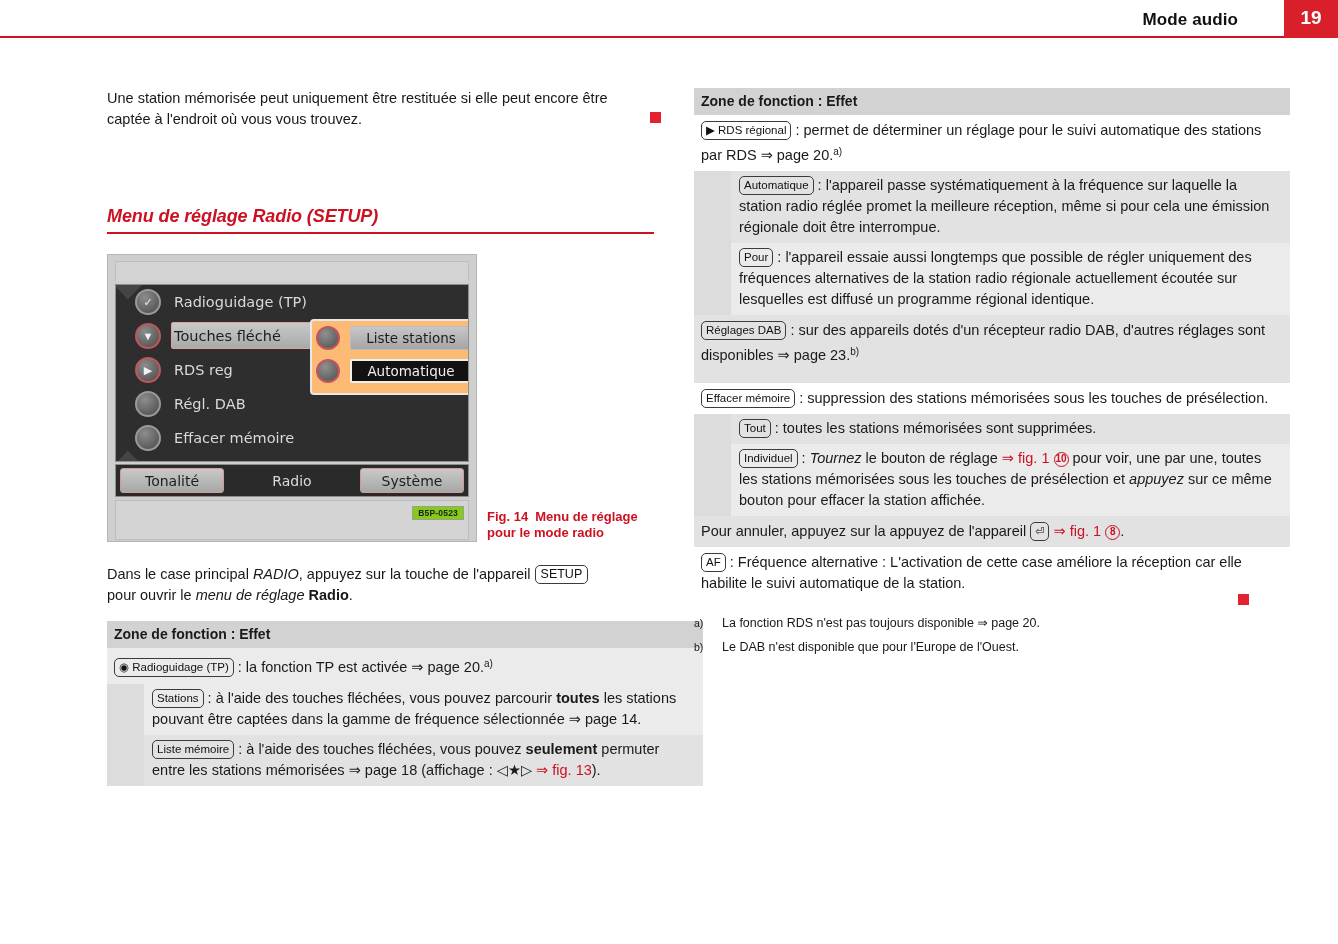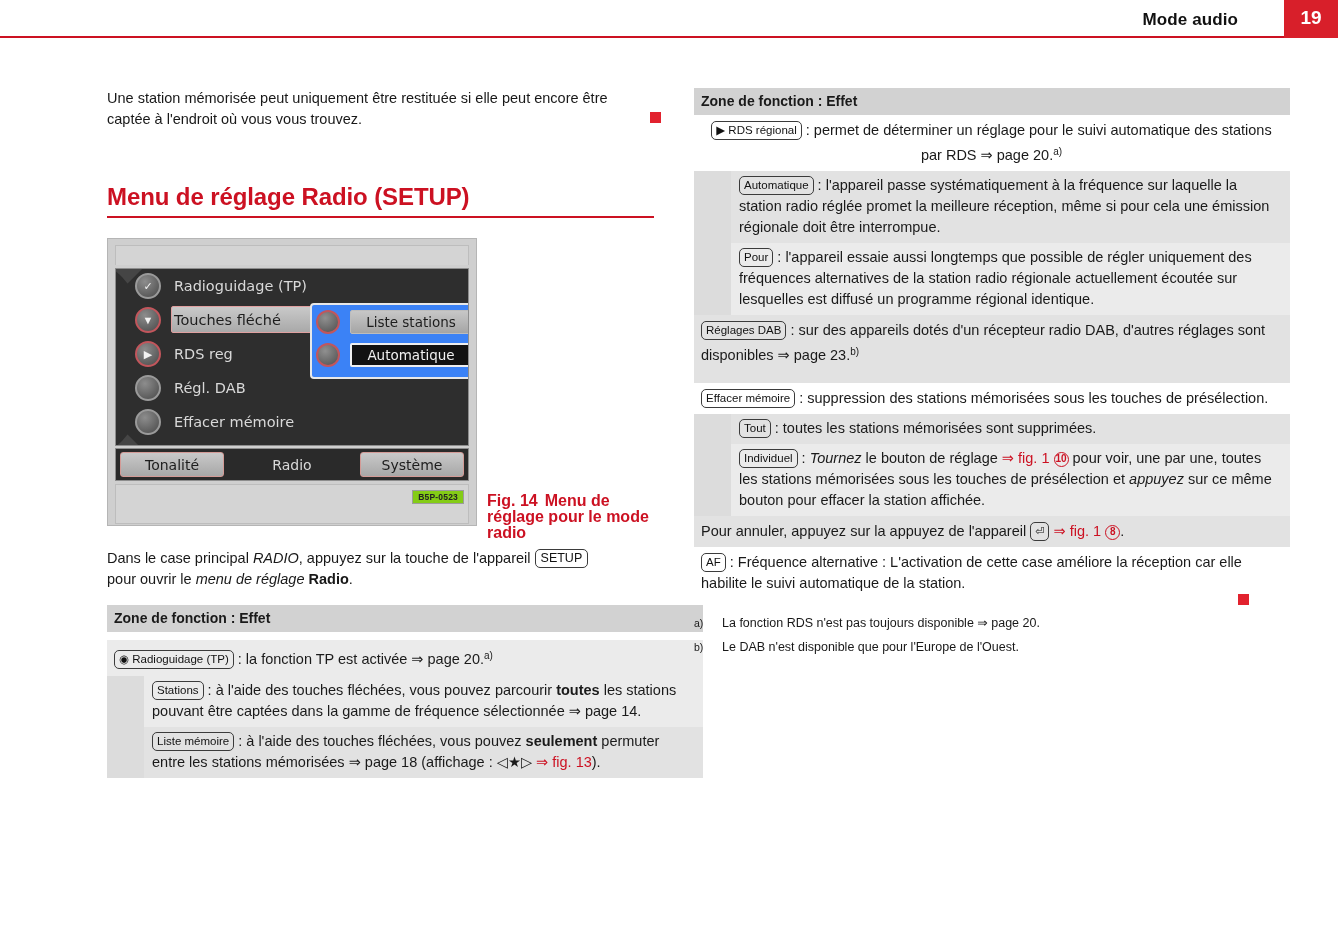--- a/index.html
+++ b/index.html
@@ -45,23 +45,24 @@
   }
   .para.intro { width:530px; }
 
   
   .red-sq {
     position:absolute; width:11px; height:11px; background:#e2222e;
   }
 
   
   #sec-heading {
-    margin-top:54px;
-    color:#cc1122; font-size:24px; font-weight:bold;
+    margin-top:77px;
+    color:#cc1122; font-size:18px; font-weight:bold;
     letter-spacing:-.1px;
+    font-style:italic;
   }
   #sec-heading-rule {
     margin-top:5px; height:2px; background:#cc1122; width:547px;
   }
 
   
   #figure-wrap { position:relative; margin-top:20px; width:370px; }
   #radio-frame {
     width:370px; height:288px;
     background:#cfcfcf;
@@ -122,21 +123,21 @@
     position:absolute; left:55px; top:3px; width:180px; height:27px;
     background:linear-gradient(#c9c9c9,#a9a9a9);
     border:1px solid #e0a0a0;
     border-radius:2px;
   }
   .menu-row.selected .menu-label { color:#1d1d1d; z-index:2; }
 
   
   #popup {
     position:absolute; left:194px; top:34px; width:168px; height:76px;
-    background:#3b82f6; border:2px solid #e8e8e8; border-radius:4px;
+    background:#fdba74; border:2px solid #e8e8e8; border-radius:4px;
   }
   .popup-row { position:relative; height:33px; display:flex; align-items:center; }
   .popup-knob {
     position:absolute; left:4px; width:24px; height:24px; border-radius:50%;
     background:radial-gradient(circle at 36% 30%, #909090, #626262 70%, #4d4d4d);
     border:2px solid #c2565c;
   }
   .popup-pill {
     position:absolute; left:38px; width:122px; height:24px;
     background:linear-gradient(#c7c7c7,#a5a5a5);
@@ -174,21 +175,21 @@
   #bsp-code {
     position:absolute; right:4px; bottom:19px;
     background:#84cc16; border:1px solid #9c9c9c;
     font-size:8.5px; font-weight:bold; color:#222;
     padding:1px 5px; letter-spacing:.2px;
     font-family:"Liberation Sans", sans-serif;
   }
 
   #fig-caption {
     position:absolute; left:380px; top:255px; width:170px;
-    color:#cc1122; font-size:16px; font-weight:bold; line-height:16px;
+    color:#cc1122; font-size:13px; font-weight:bold; line-height:16px;
   }
   #fig-caption .fig-num { margin-right:7px; }
 
   
   .ftable { width:596px; border-collapse:collapse; }
   .r-shade0 { background:#ffffff; }
   .r-shade1 { background:#ebebeb; }
   .r-shade2 { background:#e2e2e2; }
 
   
@@ -313,21 +314,21 @@
   <div class="para" style="margin-top:22px;">
     <span>Dans le case principal </span><span class="ital">RADIO</span><span>, appuyez sur la touche de l'appareil </span><span class="key">SETUP</span><br>
     <span>pour ouvrir le </span><span class="ital">menu de réglage</span><span> </span><span class="bold">Radio</span><span>.</span>
   </div>
 
   <div style="margin-top:16px;">
     <div class="ftable">
       <div class="hdr-row" style="background:#d2d2d2;padding:5px 7px 6px 7px;font-size:14px;font-weight:bold;">Zone de fonction : Effet</div>
 
       <div class="r-shade1">
-        <div style="padding:5px 8px 6px 7px;font-size:14.5px;line-height:21px;margin-top:8px;">
+        <div style="padding:5px 8px 6px 7px;font-size:14.5px;line-height:21px;">
           <span class="key sm">◉ <span>Radioguidage (TP)</span></span><span> : la fonction TP est activée ⇒ page 20.</span><span class="sup">a)</span>
         </div>
       </div>
 
 
       <div class="subrow r-shade1">
         <div class="gut"></div>
         <div class="body" style="font-size:14.5px;line-height:21px;">
           <span class="key sm">Stations</span><span> : à l'aide des touches fléchées, vous pouvez parcourir </span><span class="bold">toutes</span><span> les stations pouvant être captées dans la gamme de fréquence sélectionnée ⇒ page 14.</span>
         </div>
@@ -342,21 +343,21 @@
     </div>
   </div>
 </div>
 
 <div class="col" id="col-right">
 
   <div class="ftable">
     <div class="hdr-row" style="background:#d2d2d2;padding:5px 7px 6px 7px;font-size:14px;font-weight:bold;">Zone de fonction : Effet</div>
 
     <div class="r-shade0">
-      <div style="padding:5px 8px 5px 7px;font-size:14.5px;line-height:21px;text-align:center;">
+      <div style="padding:5px 8px 5px 7px;font-size:14.5px;line-height:21px;">
         <span class="key sm">▶ <span>RDS régional</span></span><span> : permet de déterminer un réglage pour le suivi automatique des stations par RDS ⇒ page 20.</span><span class="sup">a)</span>
       </div>
     </div>
 
     <div class="subrow r-shade2">
       <div class="gut"></div>
       <div class="body" style="font-size:14.5px;line-height:21px;">
         <span class="key sm">Automatique</span><span> : l'appareil passe systématiquement à la fréquence sur laquelle la station radio réglée promet la meilleure réception, même si pour cela une émission régionale doit être interrompue.</span>
       </div>
     </div>

